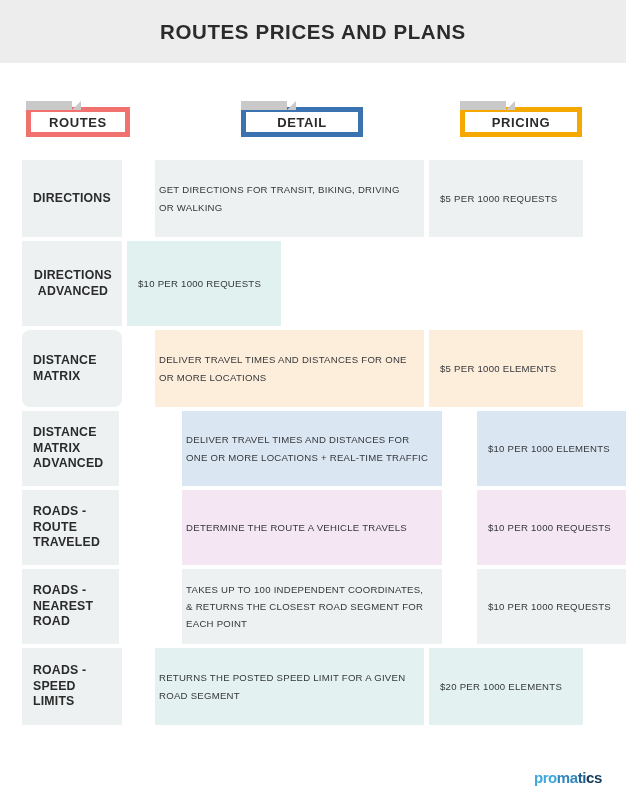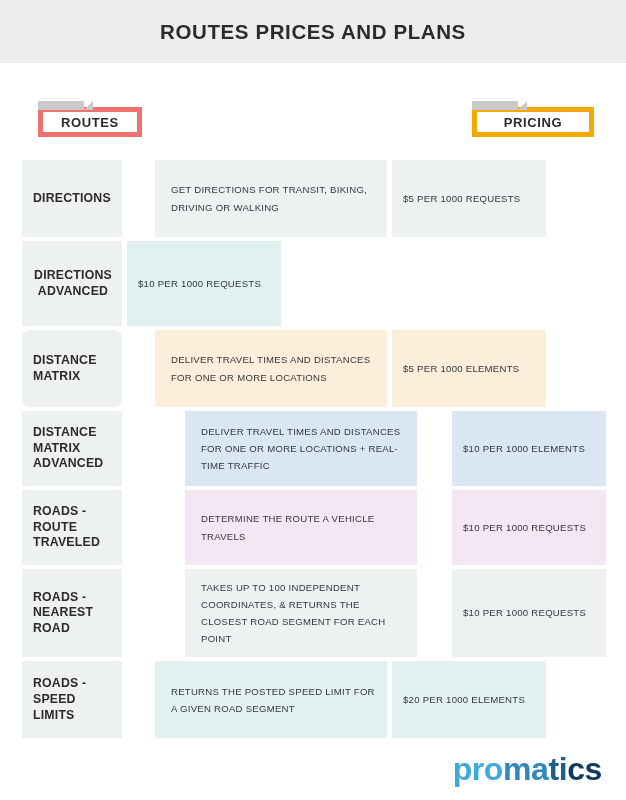--- a/index.html
+++ b/index.html
@@ -37,21 +37,21 @@
     letter-spacing: 0.6px;
     color: #2b2b2b;
     text-transform: uppercase;
     white-space: nowrap;
     text-align: center;
   }
 
   
   .tabs-row {
     position: absolute;
-    left: 16px; top: 101px;
+    left: 4px; top: 101px;
     width: 507px;
     height: 42px;
   }
   .tab {
     position: absolute;
     height: 30px;
     top: 6px;
   }
   .tab-frame {
     position: absolute;
@@ -127,25 +127,25 @@
   .cell-label .txt {
     font-size: 12.3px;
     font-weight: bold;
     line-height: 1.28;
     letter-spacing: 0.2px;
     color: #2b2b2b;
     text-transform: uppercase;
   }
 
   .cell-detail {
-    width: 232px;
+    width: 269px;
     margin-left: 33px;
     display: flex;
     align-items: center;
-    padding: 10px 12px 10px 16px;
+    padding: 10px 12px 10px 4px;
   }
   .cell-detail .txt {
     font-size: 9.6px;
     font-weight: normal;
     line-height: 1.78;
     letter-spacing: 0.25px;
     color: #34373a;
     text-transform: uppercase;
   }
 
@@ -168,21 +168,21 @@
   
   .h-1 { min-height: 77px; }
   .h-2 { min-height: 85px; }
   .h-3 { min-height: 75px; gap: 30px; }
 
   
   .logo {
     position: absolute;
     right: 24px;
     bottom: 15px;
-    font-size: 32px;
+    font-size: 15px;
     font-weight: bold;
     letter-spacing: -0.4px;
     line-height: 1;
     white-space: nowrap;
   }
   .logo .seg-a { color: #3fa9dd; }
   .logo .seg-b { color: #2f87bd; }
   .logo .seg-c { color: #1d5f8f; }
   .logo .seg-d { color: #11395c; }
 </style>
@@ -197,20 +197,26 @@
 
   <div class="tabs-row">
 
     <div class="tab tab-routes">
       <div class="tab-corner"></div>
       <div class="tab-frame">
         <span class="tab-label">ROUTES</span>
       </div>
     </div>
 
+    <div class="tab tab-detail">
+      <div class="tab-corner"></div>
+      <div class="tab-frame">
+        <span class="tab-label">DETAIL</span>
+      </div>
+    </div>
 
     <div class="tab tab-pricing">
       <div class="tab-corner"></div>
       <div class="tab-frame">
         <span class="tab-label">PRICING</span>
       </div>
     </div>
 
   </div>
 

